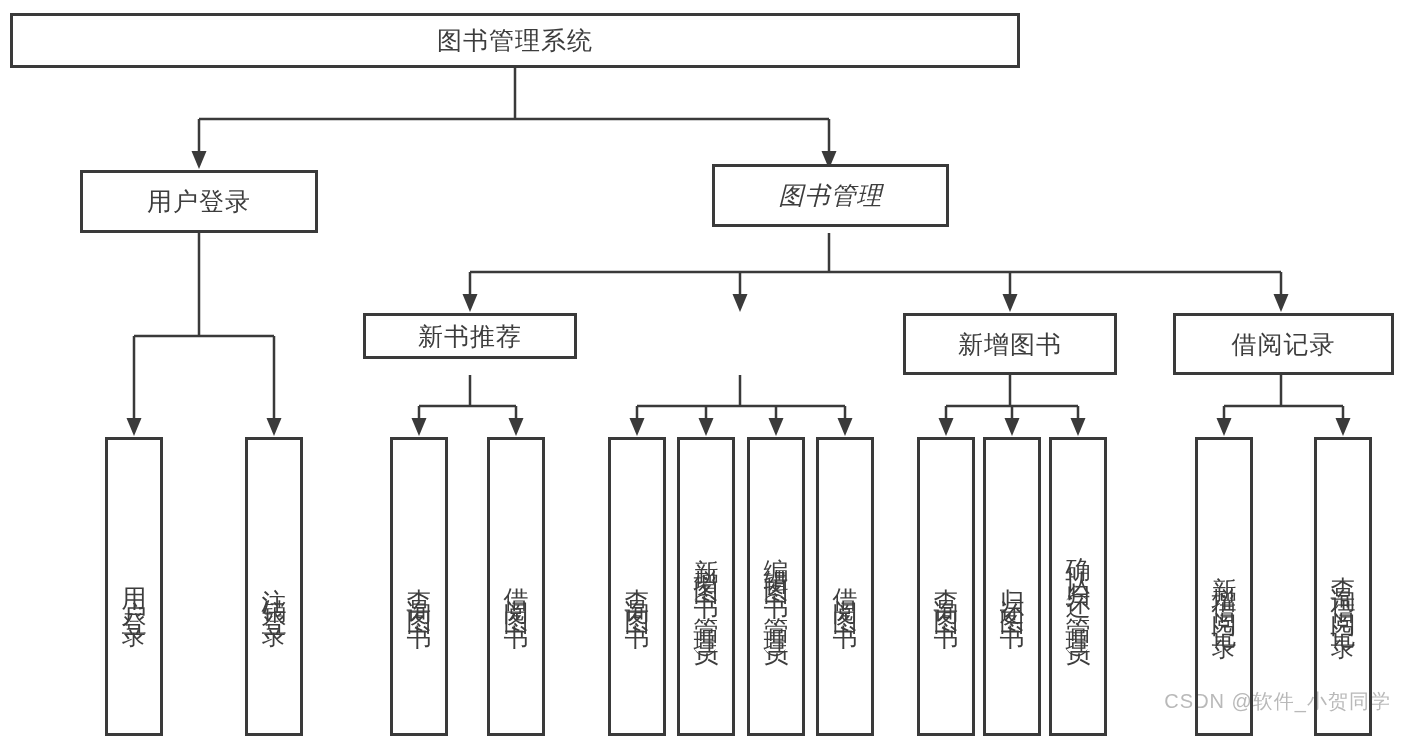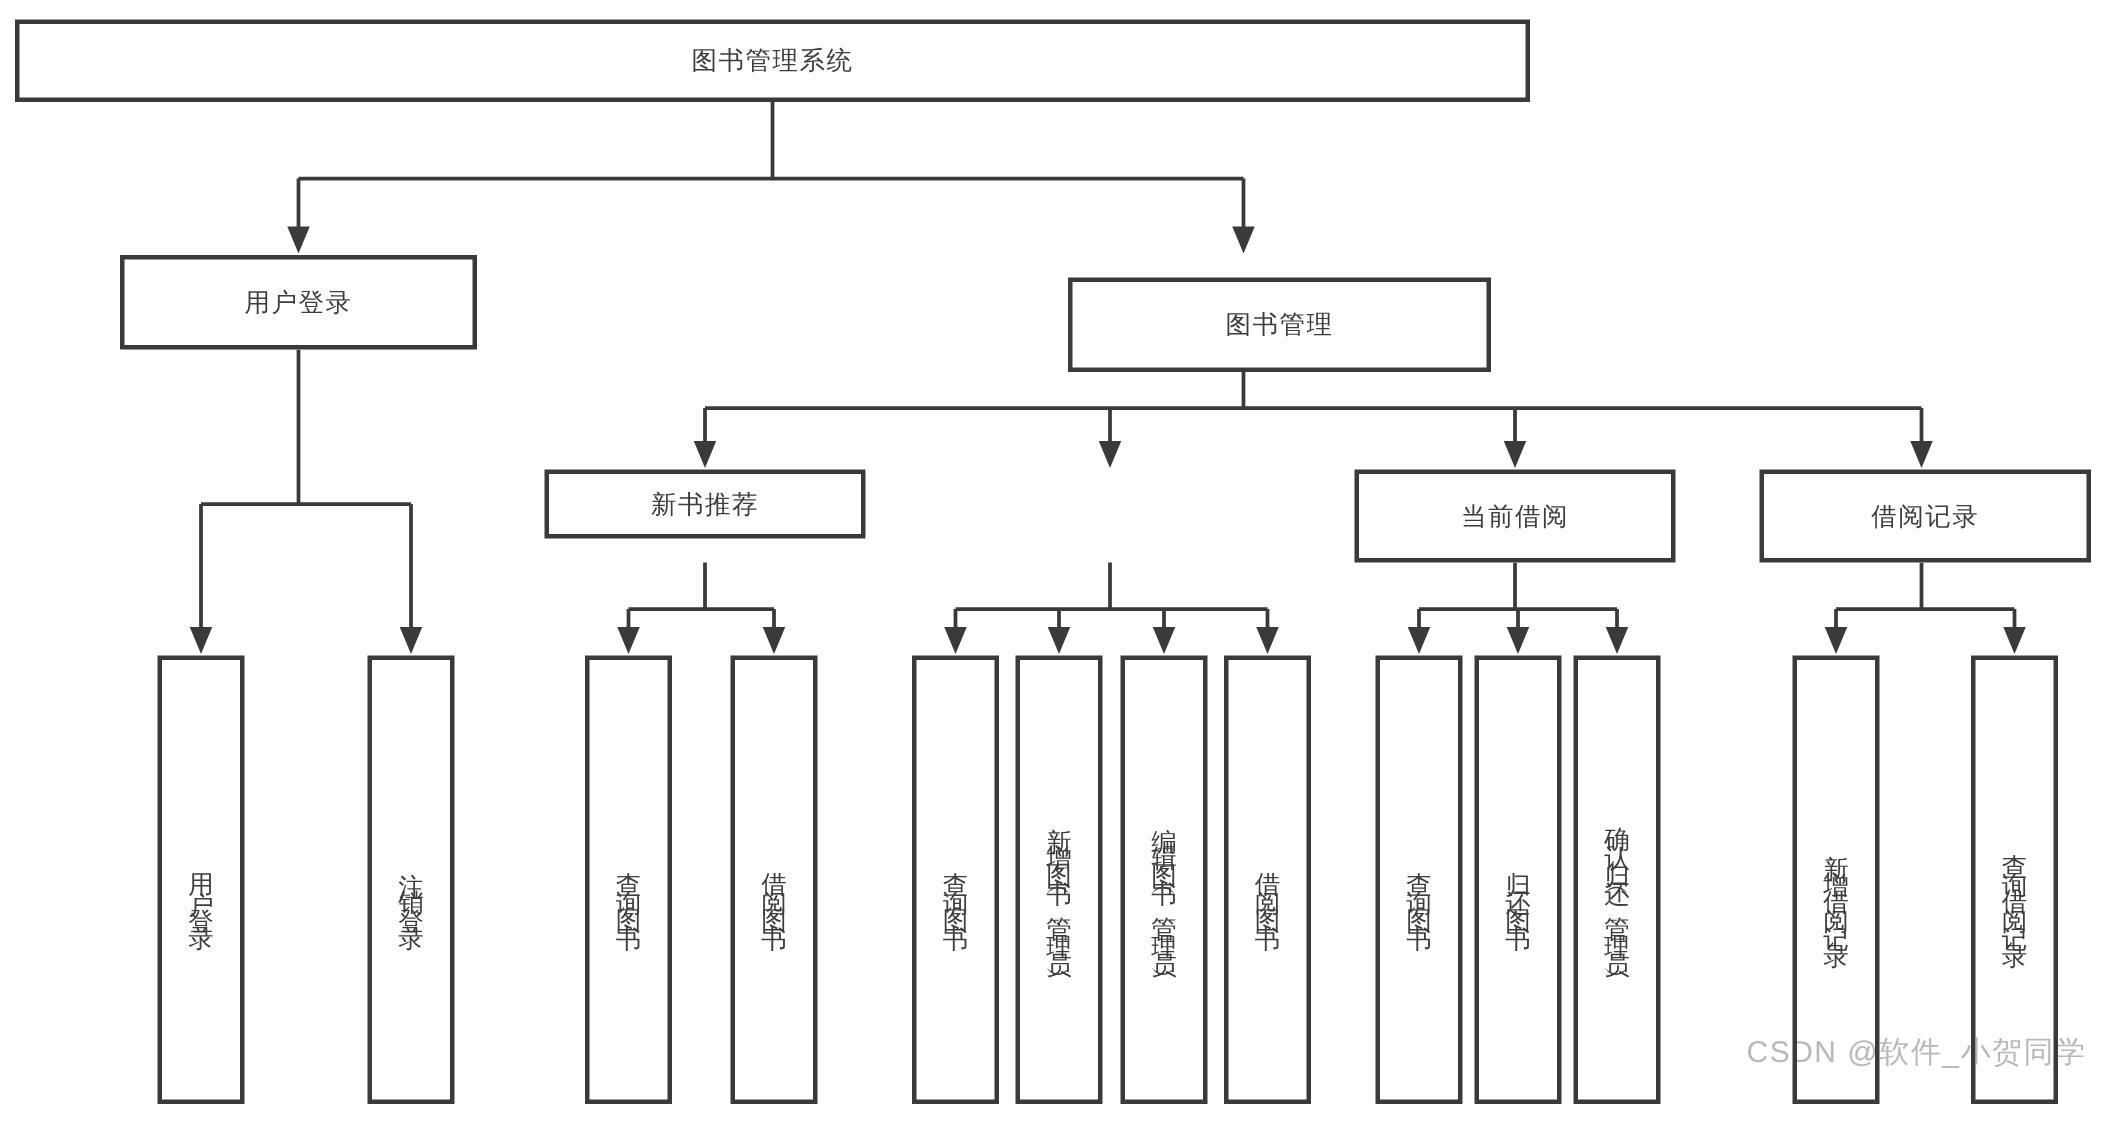--- a/index.html
+++ b/index.html
@@ -23,21 +23,21 @@
   }
   .box {
     position: absolute;
     box-sizing: border-box;
     background: #ffffff;
     border: 3px solid #3a3a3a;
     display: flex;
     align-items: center;
     justify-content: center;
     color: #3d3d3d;
-    font-size: 17px;
+    font-size: 25px;
     letter-spacing: 1px;
     z-index: 2;
   }
   .h-box { text-align: center; }
   .v-box {
     writing-mode: vertical-rl;
     letter-spacing: 12px;
     line-height: 1;
     padding-top: 10px;
   }
@@ -94,24 +94,24 @@
       <polygon points="1004.5,418 1019.5,418 1012,436"></polygon>
       <polygon points="1070.5,418 1085.5,418 1078,436"></polygon>
       <polygon points="1216.5,418 1231.5,418 1224,436"></polygon>
       <polygon points="1335.5,418 1350.5,418 1343,436"></polygon>
     </g>
   </svg>
 
   <div class="box h-box" style="left:10px; top:13px; width:1010px; height:55px;">图书管理系统</div>
 
   <div class="box h-box" style="left:80px; top:170px; width:238px; height:63px;">用户登录</div>
-  <div class="box h-box" style="left:712px; top:185px; width:282px; height:63px;">图书管理</div>
+  <div class="box h-box" style="left:712px; top:164px; width:237px; height:63px;font-style:italic;">图书管理</div>
 
   <div class="box h-box" style="left:363px; top:313px; width:214px; height:46px;">新书推荐</div>
-  <div class="box h-box" style="left:903px; top:313px; width:214px; height:62px;">当前借阅</div>
+  <div class="box h-box" style="left:903px; top:313px; width:214px; height:62px;">新增图书</div>
   <div class="box h-box" style="left:1173px; top:313px; width:221px; height:62px;">借阅记录</div>
 
   <div class="box v-box" style="left:105px; top:437px; width:58px; height:299px;">用户登录</div>
   <div class="box v-box" style="left:245px; top:437px; width:58px; height:299px;">注销登录</div>
 
   <div class="box v-box" style="left:390px; top:437px; width:58px; height:299px;">查询图书</div>
   <div class="box v-box" style="left:487px; top:437px; width:58px; height:299px;">借阅图书</div>
 
   <div class="box v-box" style="left:608px; top:437px; width:58px; height:299px;">查询图书</div>
   <div class="box v-box" style="left:677px; top:437px; width:58px; height:299px;">新增图书（管理员）</div>

